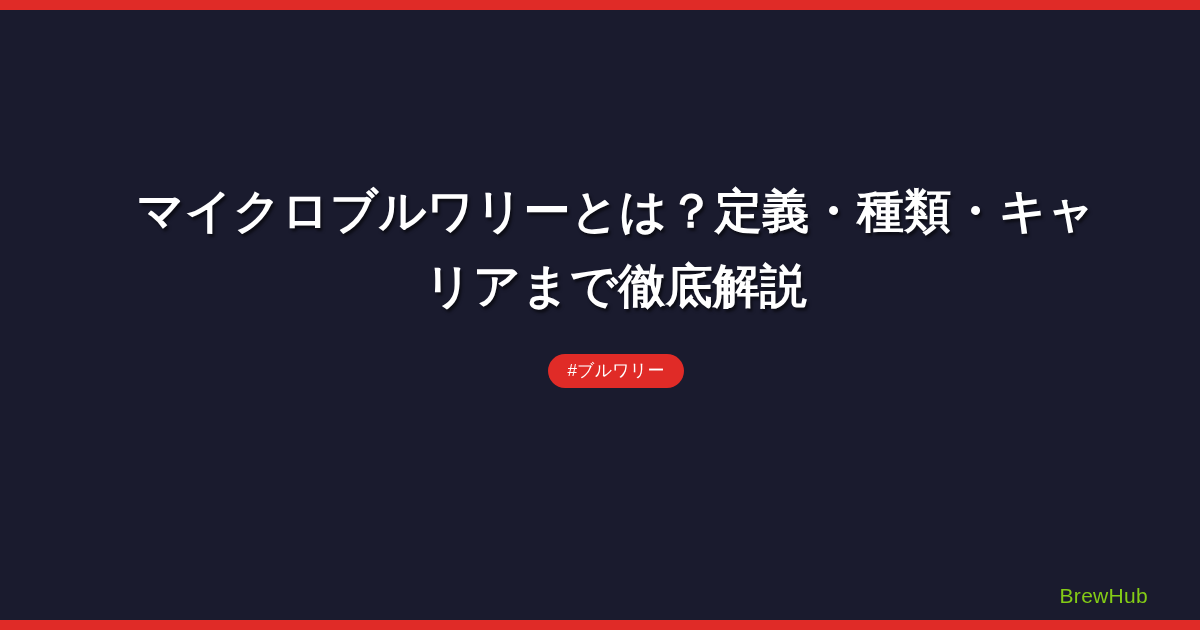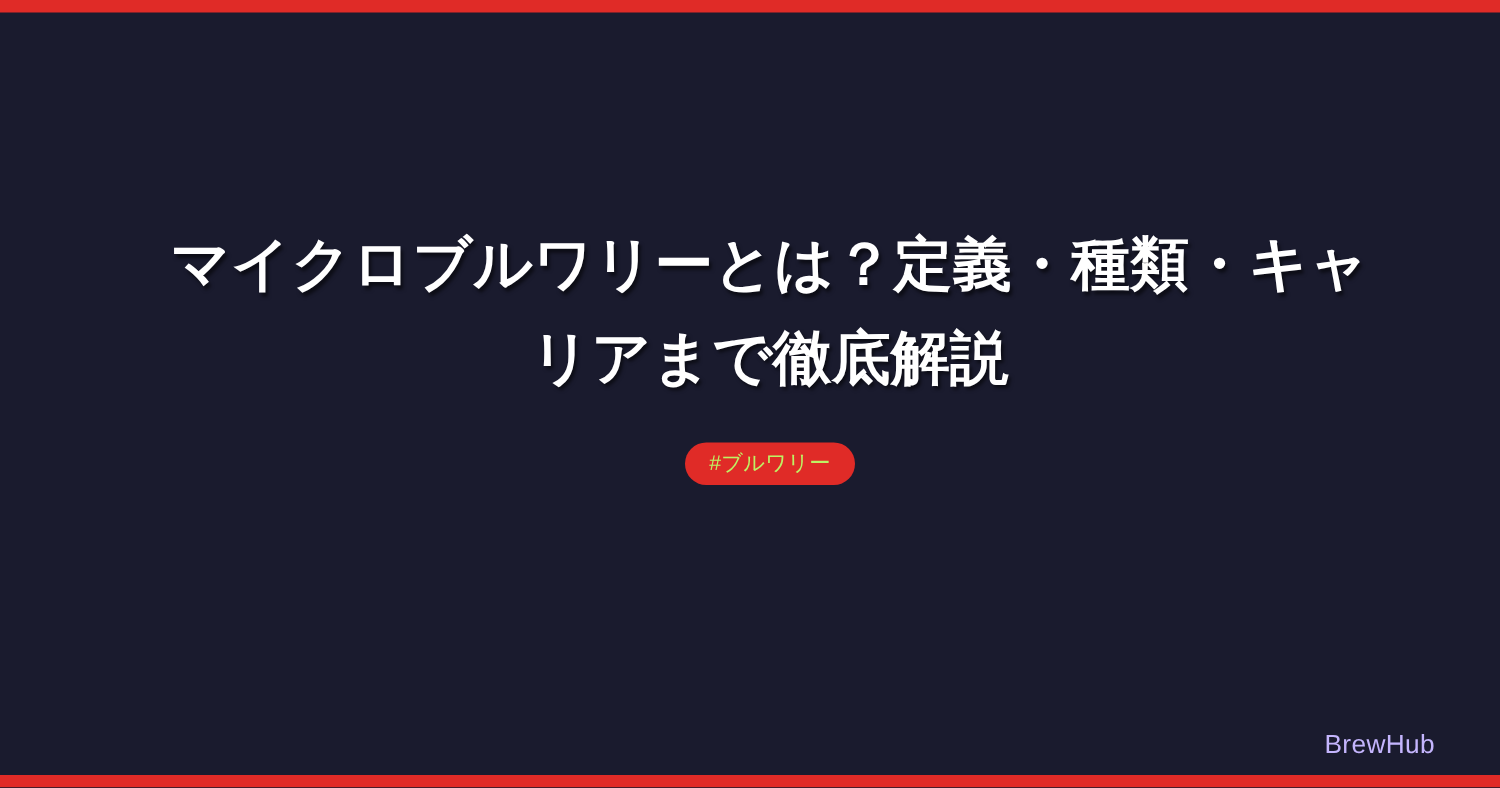--- a/index.html
+++ b/index.html
@@ -71,39 +71,39 @@
   }
 
   .tag-badge {
     display: inline-flex;
     align-items: center;
     justify-content: center;
     height: 34px;
     padding: 0 19px;
     border-radius: 17px;
     background: #e02b27;
-    color: #bef264;
+    color: #ffffff;
     font-size: 17px;
     font-weight: 400;
     line-height: 1;
     letter-spacing: 0.2px;
     white-space: nowrap;
   }
 
   
   .site-footer {
     position: absolute;
     right: 52px;
     bottom: 24px;
     display: flex;
     align-items: center;
   }
 
   .site-name {
-    color: #c4b5fd;
+    color: #84cc16;
     font-size: 21px;
     font-weight: 400;
     letter-spacing: 0.3px;
     line-height: 1;
   }
 </style>
 </head>
 <body>
 
 <div class="og-card">

